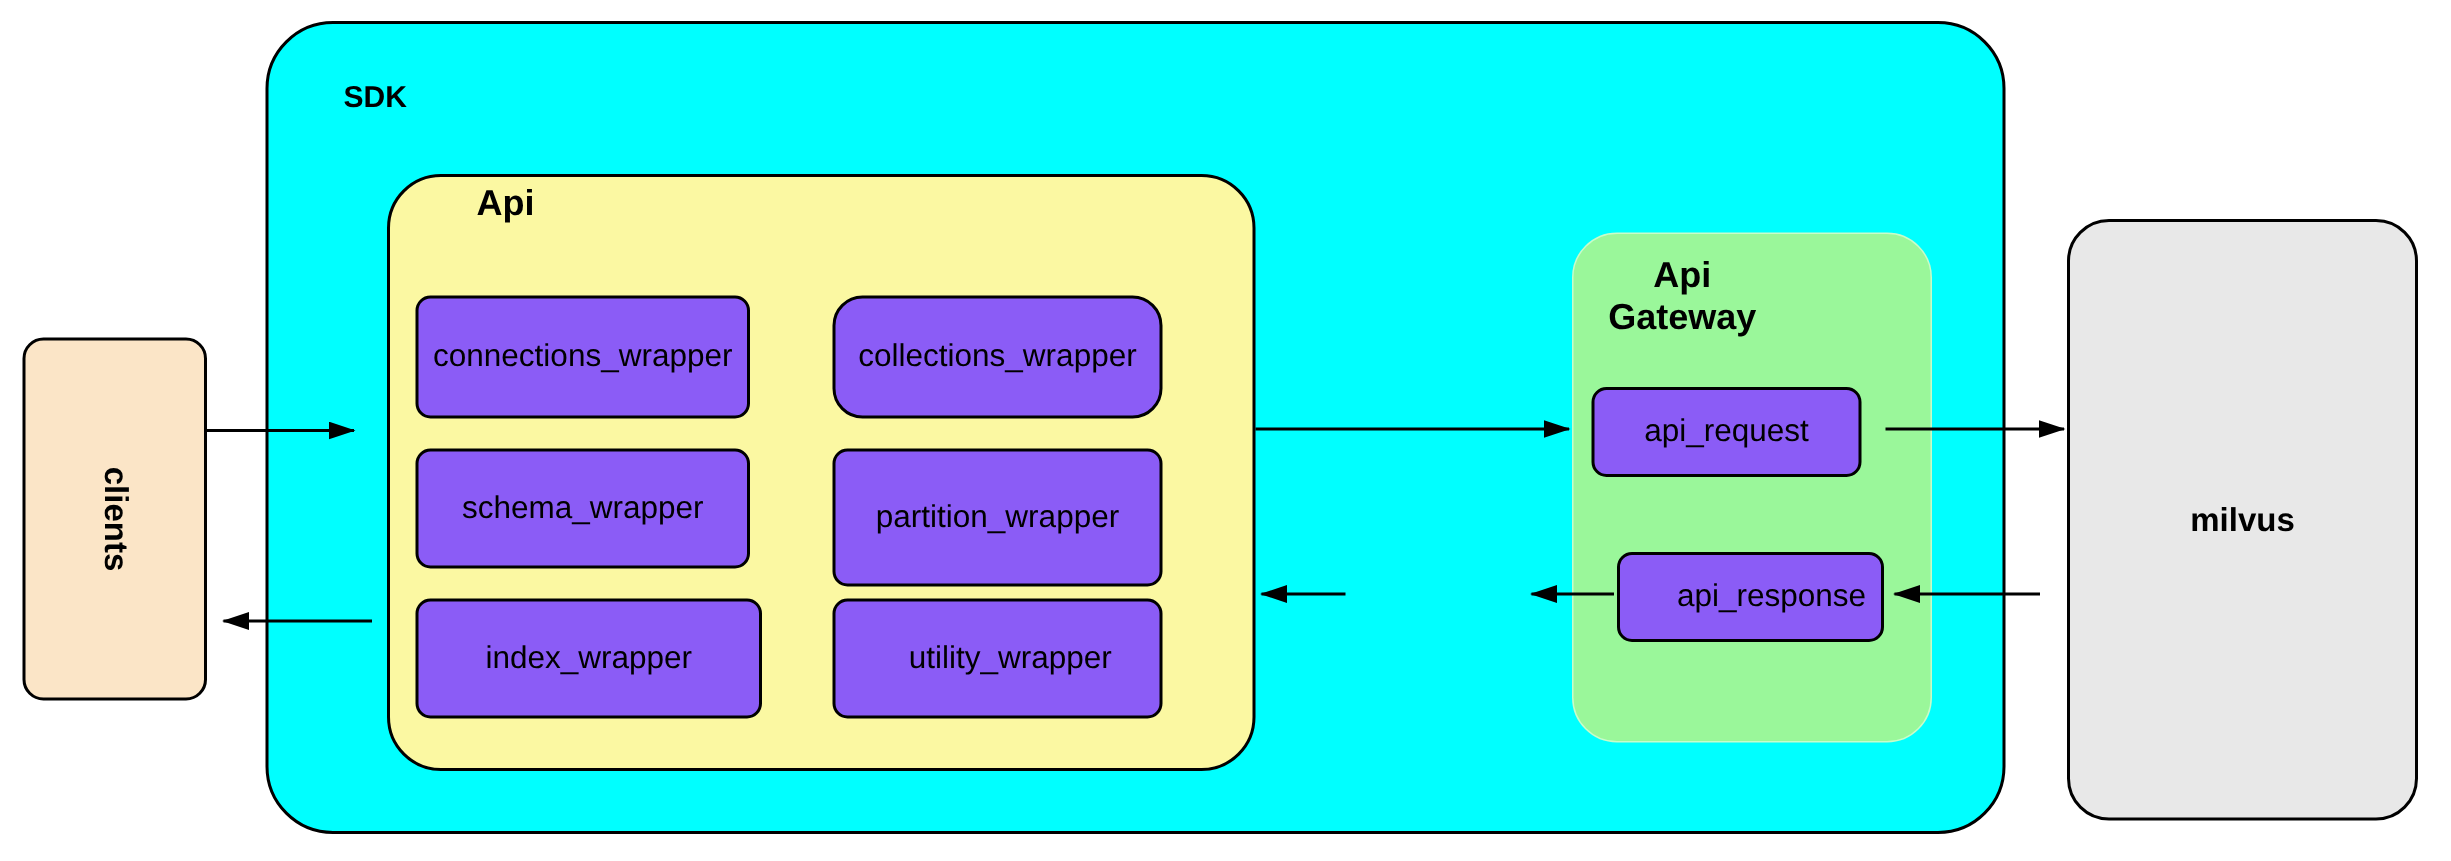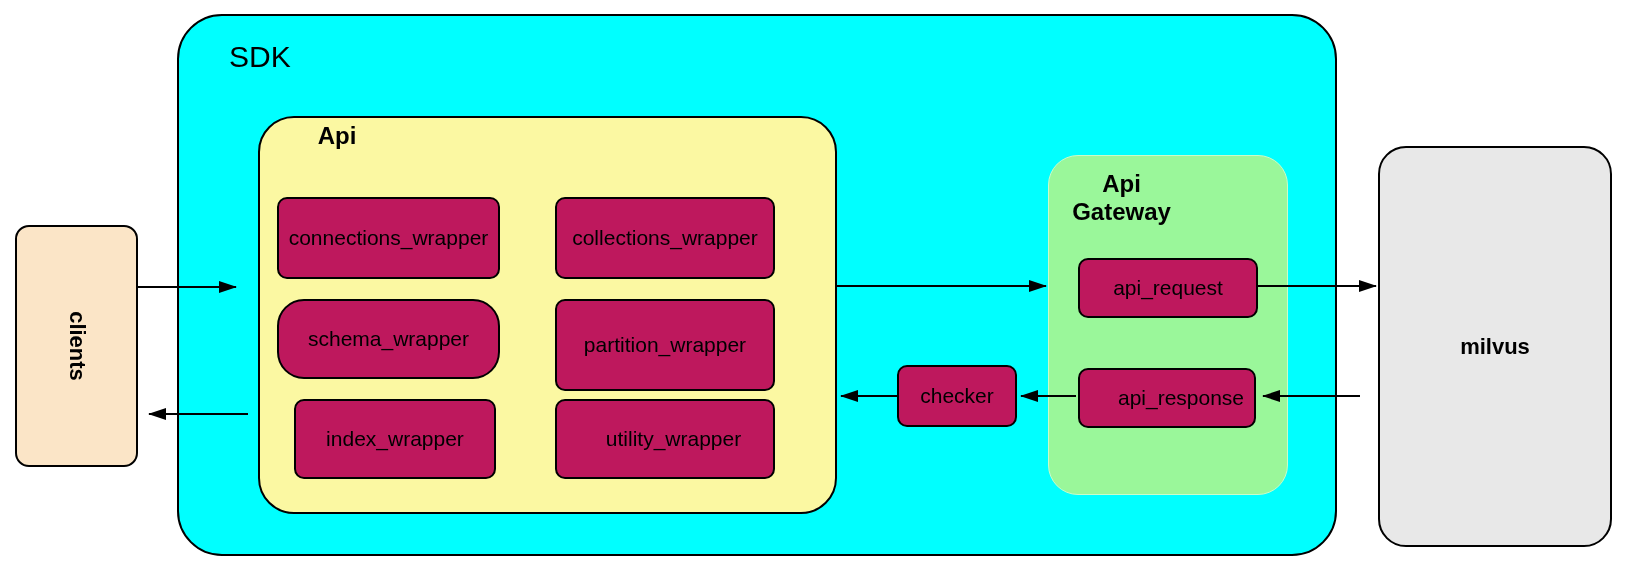--- a/index.html
+++ b/index.html
@@ -13,22 +13,22 @@
     overflow: hidden;
   }
   .abs { position: absolute; box-sizing: border-box; }
 
   
   .sdk-box {
     left: 177px; top: 14px; width: 1160px; height: 542px;
     background: #00ffff; border: 2px solid #000; border-radius: 45px;
   }
   .sdk-title {
-    left: 229px; top: 40px;
-    font-size: 30px; font-weight: normal;
+    left: 229px; top: 54px;
+    font-size: 20px; font-weight: bold;
   }
   .wrapper-box {
     left: 258px; top: 116px; width: 579px; height: 398px;
     background: #fbf8a2; border: 2px solid #000; border-radius: 36px;
   }
   .wrapper-title {
     left: 6px; top: 4px; width: 142px;
     text-align: center; font-size: 24px; font-weight: bold; line-height: 27px;
   }
   .gateway-box {
@@ -52,32 +52,32 @@
   }
   .milvus-box {
     left: 1378px; top: 146px; width: 234px; height: 401px;
     background: #e8e8e8; border: 2px solid #000; border-radius: 28px;
     display: flex; align-items: center; justify-content: center;
     font-size: 22px; font-weight: bold;
   }
 
   
   .node {
-    background: #be185d; border: 2px solid #000; border-radius: 10px;
+    background: #8b5cf6; border: 2px solid #000; border-radius: 10px;
     display: flex; align-items: center; justify-content: center;
     font-size: 21px; white-space: nowrap;
   }
   .n-conn { left: 17px;  top: 79px;  width: 223px; height: 82px; }
-  .n-coll { left: 295px; top: 79px;  width: 220px; height: 82px; }
-  .n-schm { left: 17px;  top: 181px; width: 223px; height: 80px; border-radius: 27px; }
+  .n-coll { left: 295px; top: 79px;  width: 220px; height: 82px; border-radius: 20px; }
+  .n-schm { left: 17px;  top: 181px; width: 223px; height: 80px; }
   .n-part { left: 295px; top: 181px; width: 220px; height: 92px; }
-  .n-indx { left: 17px;  top: 281px; width: 202px; height: 80px; margin-left: 17px; }
+  .n-indx { left: 17px;  top: 281px; width: 231px; height: 80px; }
   .n-util { left: 295px; top: 281px; width: 220px; height: 80px; padding-left: 17px; }
 
-  .n-req  { left: 29px; top: 102px; width: 180px; height: 60px; }
+  .n-req  { left: 12px; top: 102px; width: 180px; height: 60px; }
   .n-resp { left: 29px; top: 212px; width: 178px; height: 60px; padding-left: 28px; }
 
   .checker-box { left: 897px; top: 365px; width: 120px; height: 62px; }
 
   
   .edges {
     position: absolute; left: 0; top: 0; width: 1634px; height: 574px;
     pointer-events: none; z-index: 10;
   }
   .edges line { stroke: #000; stroke-width: 2; }
@@ -99,21 +99,20 @@
       <div>Api</div>
     </div>
     <div class="abs node n-conn">connections_wrapper</div>
     <div class="abs node n-coll">collections_wrapper</div>
     <div class="abs node n-schm">schema_wrapper</div>
     <div class="abs node n-part">partition_wrapper</div>
     <div class="abs node n-indx">index_wrapper</div>
     <div class="abs node n-util">utility_wrapper</div>
   </div>
 
-  <div class="abs node checker-box">checker</div>
 
   <div class="abs gateway-box" style="background-color: rgb(154, 247, 154);">
     <div class="abs gateway-title">
       <div>Api</div>
       <div>Gateway</div>
     </div>
     <div class="abs node n-req">api_request</div>
     <div class="abs node n-resp">api_response</div>
   </div>
 

